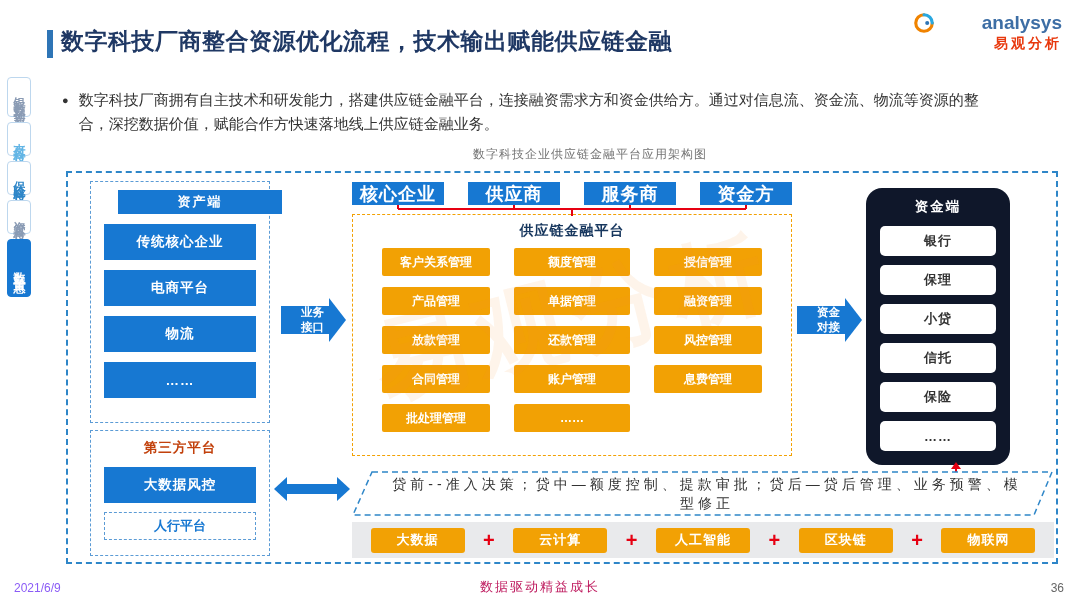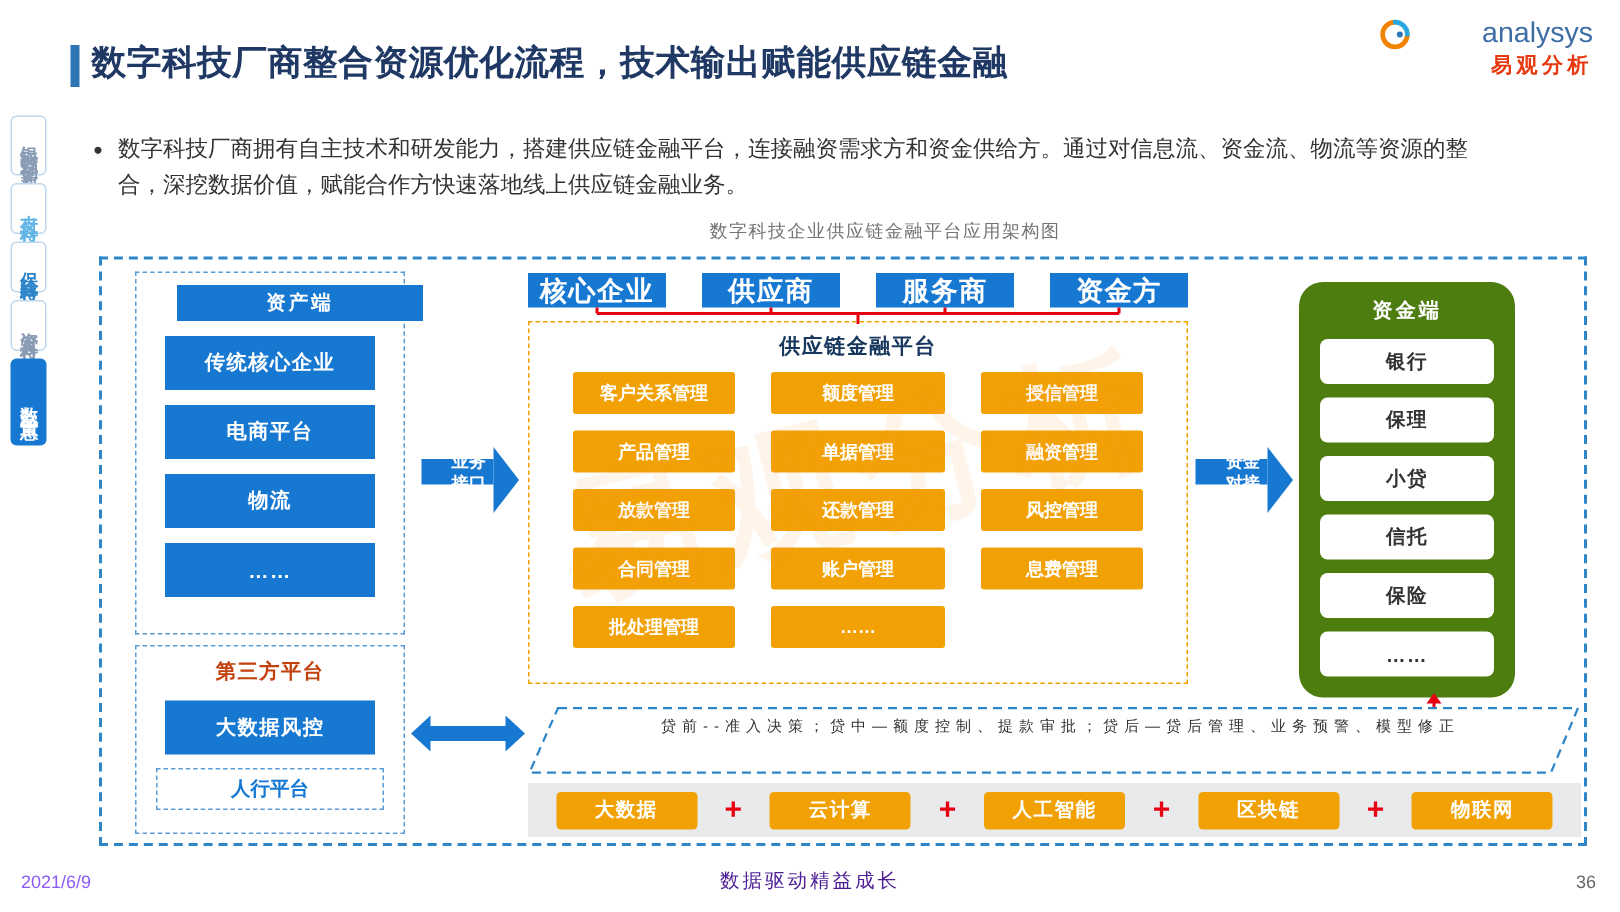--- a/index.html
+++ b/index.html
@@ -6,21 +6,21 @@
   body { background:#fff; }
   .page { position:relative; width:1080px; height:608px; background:#fff; overflow:hidden;
           font-family:"Liberation Sans","DejaVu Sans",sans-serif; }
 
   
   .accent { position:absolute; left:47px; top:30px; width:6px; height:28px; background:#2E75B6; }
   .title  { position:absolute; left:61px; top:26px; width:860px; font-size:23px; font-weight:bold;
             color:#1F3864; letter-spacing:0.5px; }
   .logo { position:absolute; right:18px; top:12px; text-align:right; }
   .logo-top { display:flex; align-items:center; justify-content:flex-end; gap:3px; }
-  .logo-en { font-size:19px; font-weight:normal; color:#3D6EA5;margin-left:44px; }
+  .logo-en { font-size:19px; font-weight:bold; color:#3D6EA5;margin-left:44px; }
   .logo-cn { font-size:14px; font-weight:bold; color:#E8380D; letter-spacing:3px; margin-top:1px; }
 
   
   .intro { position:absolute; left:62px; top:88px; width:918px; display:flex; gap:10px; }
   .bullet { font-size:11px; color:#333; line-height:24px; }
   .intro p { font-size:15px; color:#333; line-height:24px; }
 
   .diagram-title { position:absolute; left:110px; top:146px; width:960px; text-align:center;
                    font-size:12px; font-weight:normal; color:#737373; letter-spacing:1px; }
 
@@ -35,32 +35,32 @@
   .side-tab:nth-child(4){ color:#8A9BB4; }
   .side-tab.active { background:#1778D2; border-color:#1778D2; color:#fff; padding:22px 0; }
 
   
   .main-border { position:absolute; left:66px; top:171px; width:992px; height:393px; border:2px dashed #2E86C8; }
 
   .asset-panel { position:absolute; left:90px; top:181px; width:180px; height:242px; border:1px dashed #5B9BD5;
                  background:#fff; display:flex; flex-direction:column; align-items:center; padding-top:8px; gap:10px; }
   .panel-header-blue { width:164px; height:24px; background:#1778D2; color:#fff; font-size:13px; font-weight:bold;
                  display:flex; align-items:center; justify-content:center; letter-spacing:2px;margin-left:40px; }
-  .blue-box { width:140px; height:36px; background:#1778D2; color:#fff; font-size:13.5px; font-weight:bold;
+  .blue-box { width:152px; height:36px; background:#1778D2; color:#fff; font-size:13.5px; font-weight:bold;
               display:flex; align-items:center; justify-content:center; letter-spacing:1px; }
 
   .third-panel { position:absolute; left:90px; top:430px; width:180px; height:126px; border:1px dashed #5B9BD5;
                  background:#fff; display:flex; flex-direction:column; align-items:center; padding-top:7px; gap:9px; }
   .third-title { font-size:13.5px; font-weight:bold; color:#c2410c; height:20px; display:flex; align-items:center;
                  letter-spacing:1px; }
   .outline-box { width:152px; height:28px; border:1px dashed #5B9BD5; color:#1778D2; font-size:13px; font-weight:bold;
                  display:flex; align-items:center; justify-content:center; background:#fff; }
 
   
-  .block-arrow { position:absolute; height:17px; width:48px; background:#1778D2; color:#fff; font-size:11.5px;
+  .block-arrow { position:absolute; height:28px; width:48px; background:#1778D2; color:#fff; font-size:11.5px;
                  font-weight:bold; display:flex; align-items:center; justify-content:center;padding-left:20px; }
   .block-arrow::after { content:""; position:absolute; right:-17px; top:-8px;
                  border-left:17px solid #1778D2; border-top:22px solid transparent; border-bottom:22px solid transparent; }
   .arrow-business { left:281px; top:306px; }
   .arrow-funding  { left:797px; top:306px; }
 
   
   .top-nodes { position:absolute; left:352px; top:182px; width:440px; display:flex; justify-content:space-between; }
   .top-node { width:92px; height:23px; background:#1778D2; color:#fff; font-size:18px; font-weight:bold;
               display:flex; align-items:center; justify-content:center; letter-spacing:1px; }
@@ -74,58 +74,58 @@
 
   
   .platform { position:absolute; left:352px; top:214px; width:440px; height:242px; border:1.5px dashed #F2A104; }
   .platform-title { margin-top:7px; text-align:center; font-size:14px; font-weight:bold; color:#17375E; letter-spacing:1px; }
   .platform-grid { margin-top:8px; display:grid; grid-template-columns:108px 116px 108px; column-gap:24px;
                    row-gap:11px; justify-content:center; }
   .orange-box { height:28px; background:#F2A104; color:#fff; font-size:12px; font-weight:bold; border-radius:2px;
                 display:flex; align-items:center; justify-content:center; }
 
   
-  .funding-panel { position:absolute; left:866px; top:188px; width:144px; height:277px; background:#4d7c0f;
+  .funding-panel { position:absolute; left:866px; top:188px; width:144px; height:277px; background:#0f172a;
                    border-radius:16px; display:flex; flex-direction:column; align-items:center; padding-top:9px; gap:9px; }
   .funding-title { color:#fff; font-size:13.5px; font-weight:bold; letter-spacing:2px; height:20px; display:flex; align-items:center; }
   .white-box { width:116px; height:30px; background:#fff; border-radius:5px; color:#333; font-size:13px; font-weight:bold;
                display:flex; align-items:center; justify-content:center; letter-spacing:1px; }
 
   
   .v-arrow { position:absolute; left:950px; top:462px; width:12px; height:32px; }
   .v-arrow .bar  { position:absolute; left:5px; top:5px; width:2px; height:22px; background:#E60012; }
   .v-arrow .up   { position:absolute; left:1px; top:0; width:0; height:0;
                    border-left:5px solid transparent; border-right:5px solid transparent; border-bottom:7px solid #E60012; }
   .v-arrow .down { position:absolute; left:1px; bottom:0; width:0; height:0;
                    border-left:5px solid transparent; border-right:5px solid transparent; border-top:7px solid #E60012; }
 
   
   .process { position:absolute; left:352px; top:471px; width:702px; height:46px; }
   .process svg { position:absolute; left:0; top:0; }
-  .process .ptext { position:absolute; left:35px; top:4px; width:640px; text-align:center; font-size:10px;
+  .process .ptext { position:absolute; left:35px; top:4px; width:640px; text-align:center; font-size:14px;
                     color:#333; line-height:19px; letter-spacing:4px; }
 
   
   .h-arrow { position:absolute; left:274px; top:477px; width:76px; height:24px; }
   .h-arrow .bar   { position:absolute; left:12px; right:12px; top:7px; height:10px; background:#1778D2; }
   .h-arrow .left  { position:absolute; left:0; top:0; width:0; height:0;
                     border-top:12px solid transparent; border-bottom:12px solid transparent; border-right:13px solid #1778D2; }
   .h-arrow .right { position:absolute; right:0; top:0; width:0; height:0;
                     border-top:12px solid transparent; border-bottom:12px solid transparent; border-left:13px solid #1778D2; }
 
   
   .tech-bar { position:absolute; left:352px; top:522px; width:702px; height:36px; background:#E9EAEC;
               display:flex; align-items:center; justify-content:space-evenly;text-align:center; }
   .tech-chip { width:94px; height:25px; background:#F2A104; color:#fff; font-size:13px; font-weight:bold;
                border-radius:3px; display:flex; align-items:center; justify-content:center; letter-spacing:1px; }
   .plus { color:#E60012; font-size:20px; font-weight:bold; line-height:1; }
 
   
   .footer-date   { position:absolute; left:14px;  bottom:13px; font-size:12px; color:#8b5cf6; }
-  .footer-slogan { position:absolute; left:0; right:0; bottom:12px; text-align:center; font-size:13px; color:#4c1d95; letter-spacing:2px; }
+  .footer-slogan { position:absolute; left:0; right:0; bottom:12px; text-align:center; font-size:13px; color:#be185d; letter-spacing:2px; }
   .footer-page   { position:absolute; right:16px; bottom:13px; font-size:12px; color:#666; }
 
   
   .watermark { position:absolute; left:370px; top:255px; font-size:92px; font-weight:bold;
                color:rgba(243,152,51,0.10); transform:rotate(-14deg); letter-spacing:10px;
                pointer-events:none; z-index:9; }
 </style>
 </head>
 <body>
 

